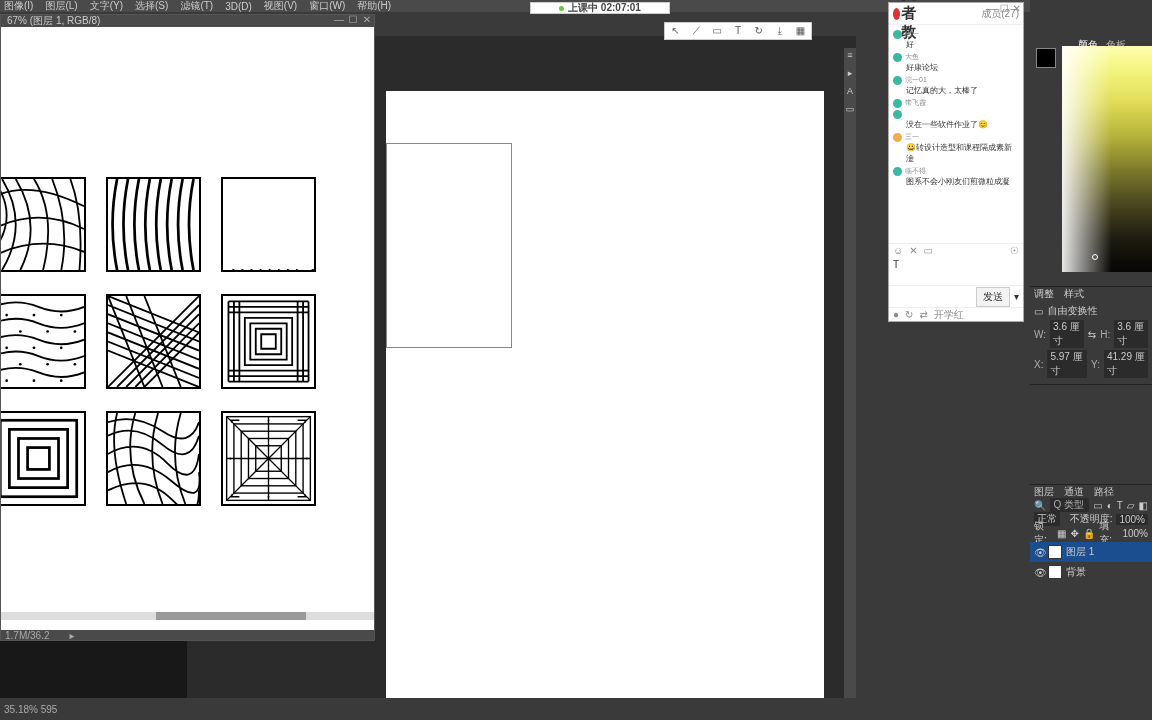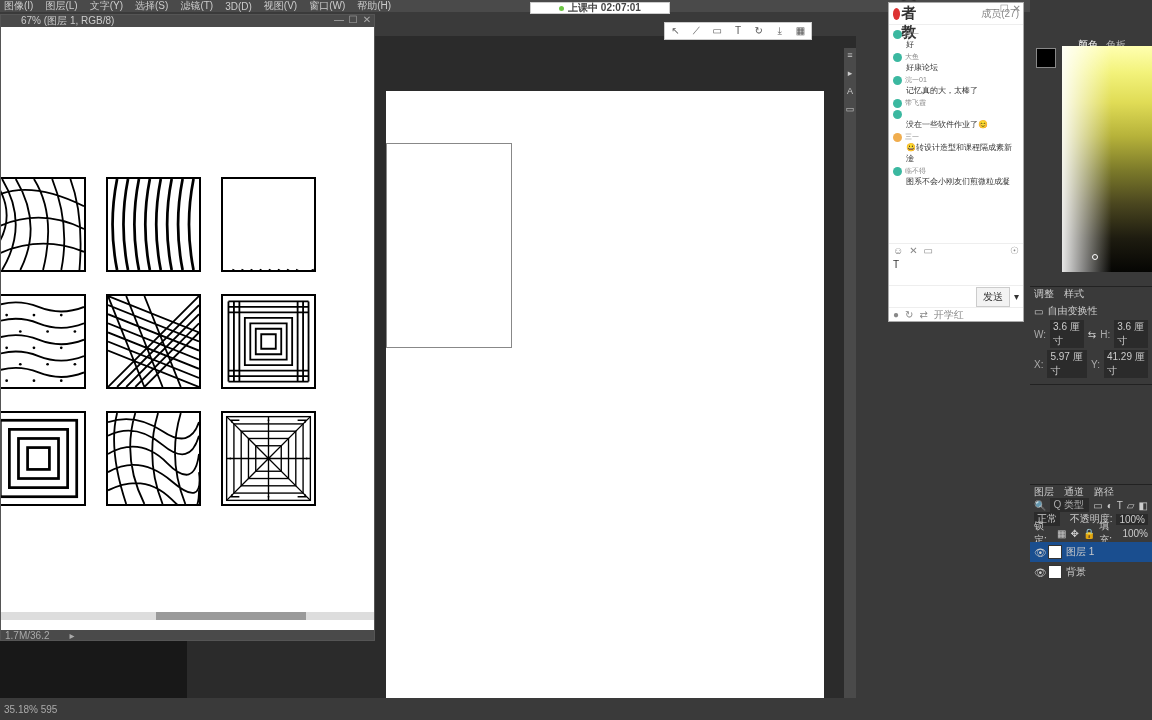--- a/index.html
+++ b/index.html
@@ -8,21 +8,21 @@
 
 .menu-bar { position: absolute; top: 0; left: 0; right: 0; height: 12px; background: #4a4a4a; display: flex; align-items: center; gap: 12px; padding: 0 4px; color: #ccc; font-size: 9px; }
 .menu-item { cursor: pointer; }
 
 
 .rec-badge { position: absolute; top: 2px; left: 530px; width: 140px; height: 12px; background: #fff; border: 1px solid #ccc; display: flex; align-items: center; justify-content: center; font-size: 8px; color: #444; font-weight: bold; }
 .rec-badge::before { content: ""; width: 5px; height: 5px; background: #6cc644; border-radius: 50%; margin-right: 4px; }
 
 
 .pattern-win { position: absolute; top: 14px; left: 0; width: 375px; height: 627px; background: #2b2b2b; display: flex; flex-direction: column; border: 1px solid #555; }
-.pattern-win .titlebar { height: 12px; background: #4a4a4a; color: #ccc; font-size: 8px; display: flex; align-items: center; padding: 0 20px; position: relative; }
+.pattern-win .titlebar { height: 12px; background: #4a4a4a; color: #ccc; font-size: 8px; display: flex; align-items: center; padding: 0 6px; position: relative; }
 .pattern-win .titlebar .controls { position: absolute; right: 2px; top: 0; display: flex; gap: 4px; }
 .pattern-win .titlebar .controls span { width: 10px; height: 10px; line-height: 10px; text-align: center; color: #aaa; cursor: pointer; }
 .pattern-win .body { flex: 1; background: #fff; position: relative; overflow: hidden; }
 .pattern-grid { position: absolute; top: 150px; left: -10px; display: grid; grid-template-columns: repeat(3, 95px); grid-auto-rows: 95px; gap: 22px 20px; }
 .pattern-cell { border: 2px solid #000; background: #fff; }
 .pattern-win .statusbar { height: 10px; background: #4a4a4a; color: #aaa; font-size: 8px; padding: 0 4px; display: flex; align-items: center; gap: 20px; }
 .pattern-win .scrollbar-h { position: absolute; bottom: 10px; left: 0; right: 0; height: 8px; background: #ddd; }
 .pattern-win .scrollbar-h .thumb { position: absolute; left: 155px; width: 150px; height: 8px; background: #9a9a9a; }
 
 

